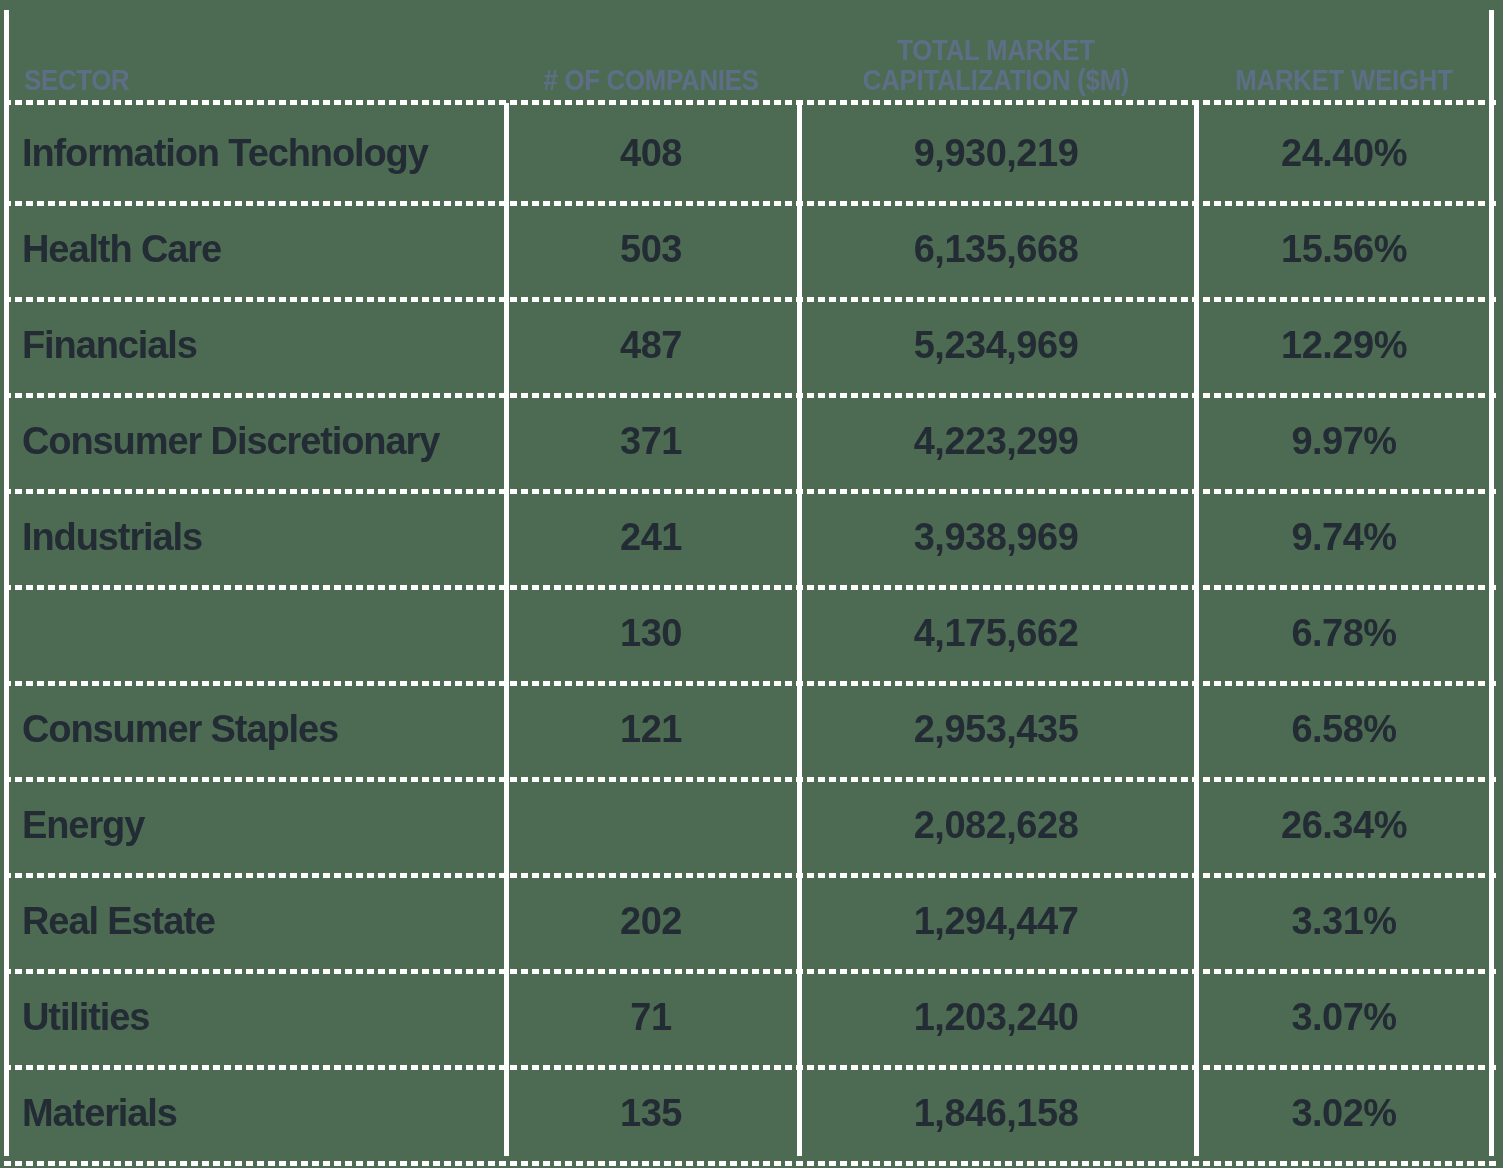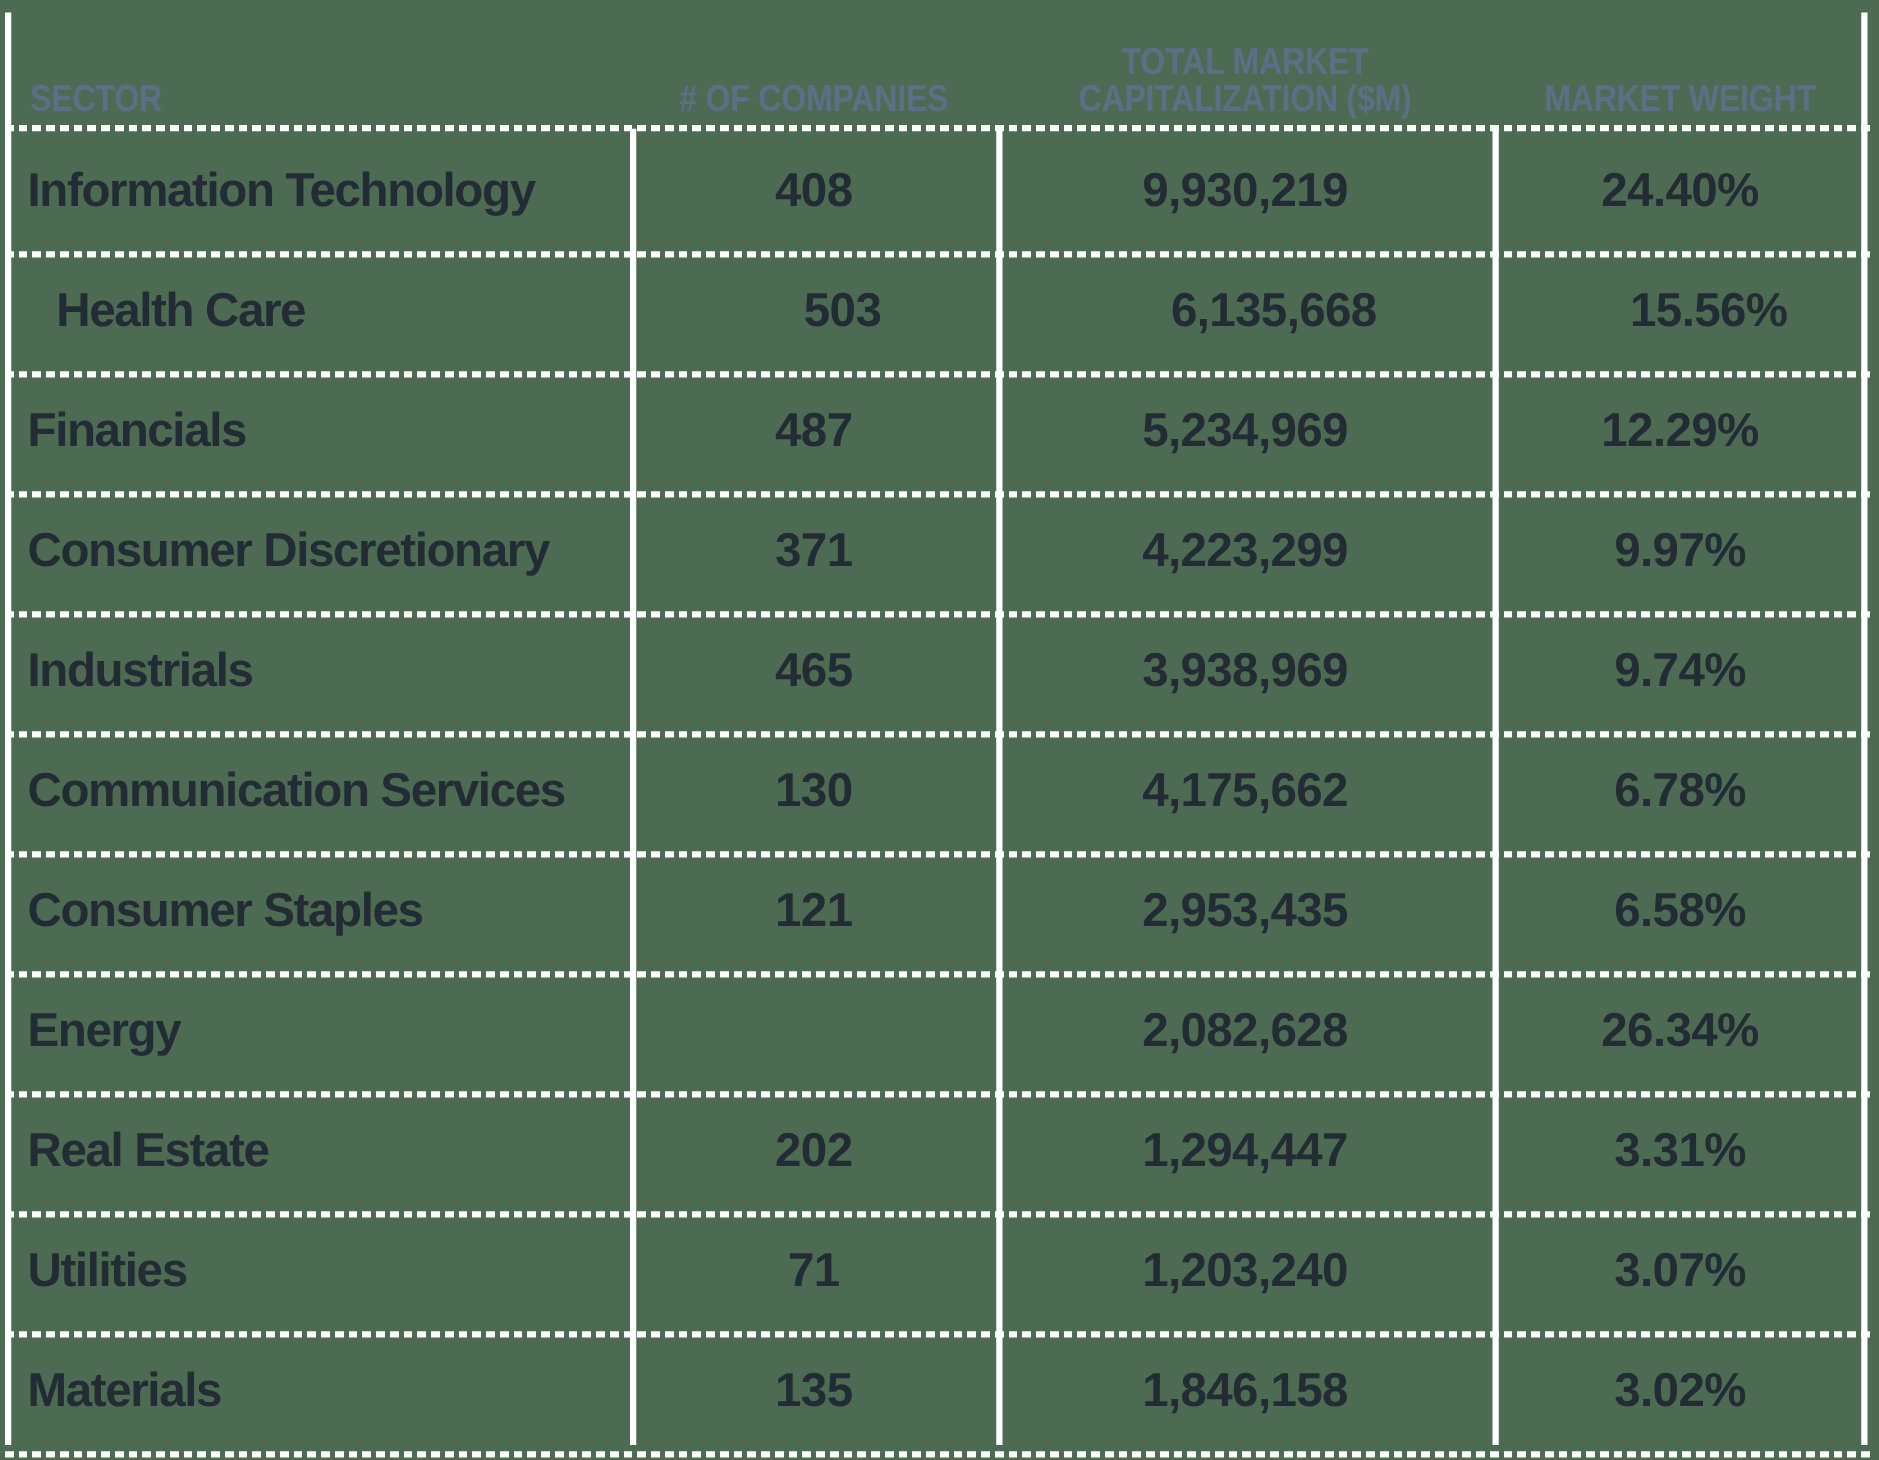--- a/index.html
+++ b/index.html
@@ -146,46 +146,45 @@
       <div class="row-rule" style="top: 1065px;"></div>
       <div class="row-rule" style="top: 1161px;"></div>
     </div>
   <div id="rows">
       <div class="row" style="top: 105px;">
         <div class="cell sector">Information Technology</div>
         <div class="cell companies">408</div>
         <div class="cell mktcap">9,930,219</div>
         <div class="cell weight">24.40%</div>
       </div>
-      <div class="row" style="top: 201px; margin-left: 23px;">
+      <div class="row" style="top: 201px;">
         <div class="cell sector">Health Care</div>
         <div class="cell companies">503</div>
         <div class="cell mktcap">6,135,668</div>
         <div class="cell weight">15.56%</div>
       </div>
       <div class="row" style="top: 297px;">
         <div class="cell sector">Financials</div>
         <div class="cell companies">487</div>
         <div class="cell mktcap">5,234,969</div>
         <div class="cell weight">12.29%</div>
       </div>
       <div class="row" style="top: 393px;">
         <div class="cell sector">Consumer Discretionary</div>
         <div class="cell companies">371</div>
         <div class="cell mktcap">4,223,299</div>
         <div class="cell weight">9.97%</div>
       </div>
       <div class="row" style="top: 489px;">
         <div class="cell sector">Industrials</div>
-        <div class="cell companies">465</div>
+        <div class="cell companies">241</div>
         <div class="cell mktcap">3,938,969</div>
         <div class="cell weight">9.74%</div>
       </div>
       <div class="row" style="top: 585px;">
-        <div class="cell sector">Communication Services</div>
         <div class="cell companies">130</div>
         <div class="cell mktcap">4,175,662</div>
         <div class="cell weight">6.78%</div>
       </div>
       <div class="row" style="top: 681px;">
         <div class="cell sector">Consumer Staples</div>
         <div class="cell companies">121</div>
         <div class="cell mktcap">2,953,435</div>
         <div class="cell weight">6.58%</div>
       </div>

